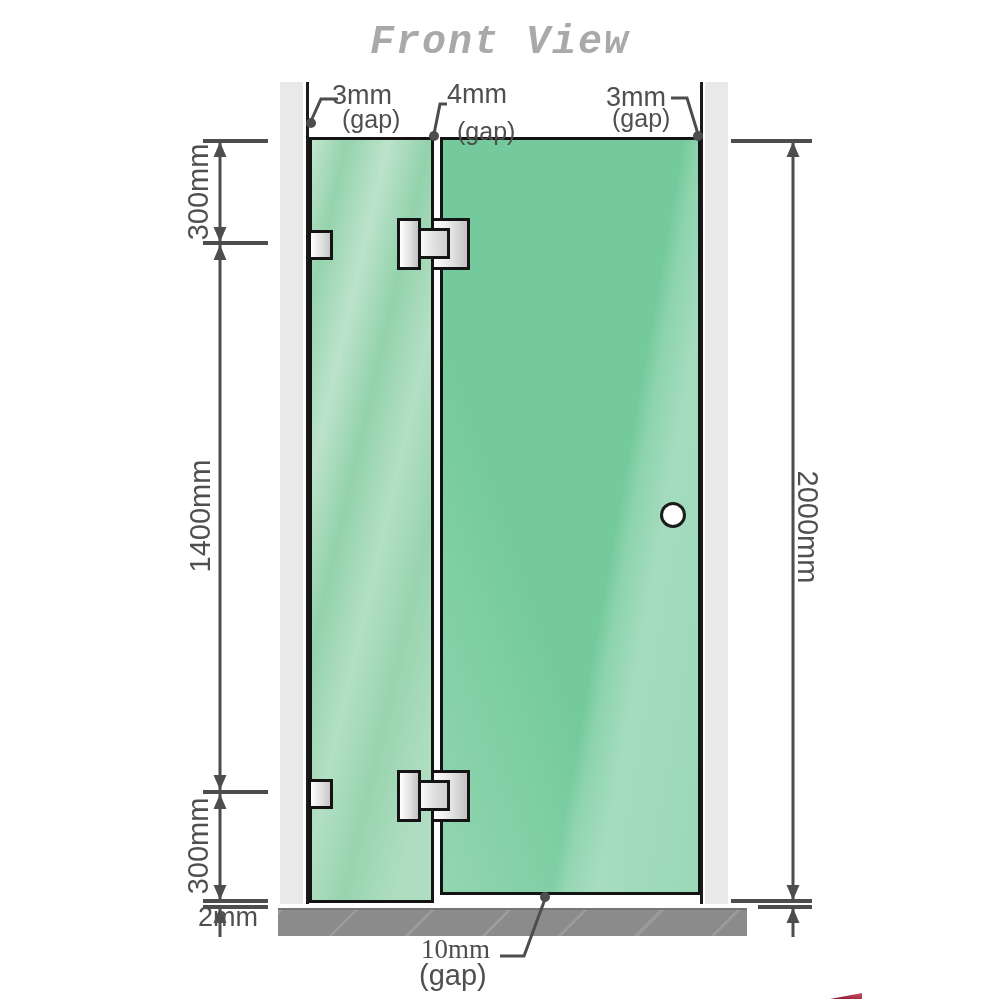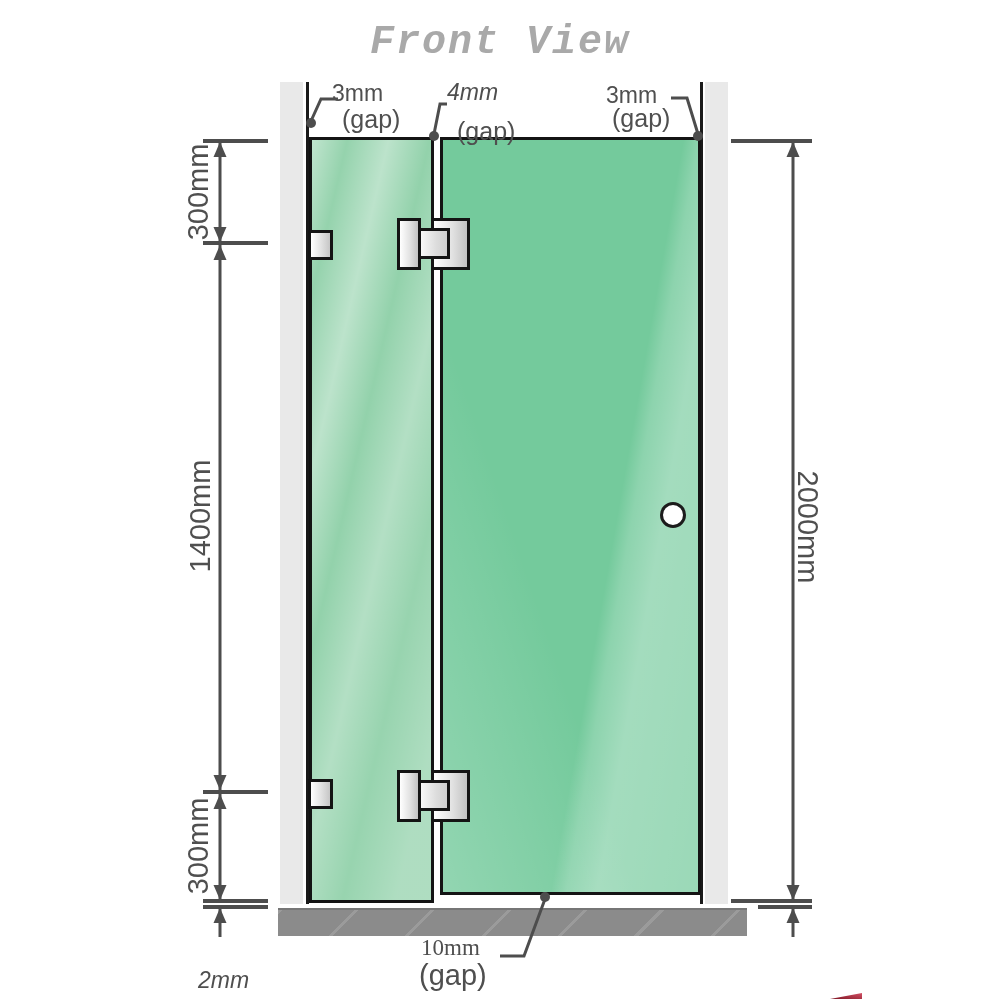--- a/index.html
+++ b/index.html
@@ -60,21 +60,21 @@
     background:linear-gradient(to right,#f8f8f8,#dcdcdc 60%,#cfcfcf);
   }
   .bracket{
     position:absolute;left:308px;width:25px;height:30px;box-sizing:border-box;
     border:3px solid #141414;
     background:linear-gradient(to right,#ffffff,#dedede 60%,#c6c6c6);
   }
   .dims{position:absolute;left:0;top:0;pointer-events:none;}
 
   .lbl{position:absolute;color:#4f4f4f;white-space:nowrap;line-height:1;}
-  .fs-big{font-size:23px;}
+  .fs-big{font-size:27px;}
   .fs-mid{font-size:29px;}
   .fs-sm{font-size:25px;}
   .rot-l{transform:translate(-50%,-50%) rotate(-90deg);}
   .rot-r{transform:translate(-50%,-50%) rotate(90deg);}
 
   .logo-sliver{
     position:absolute;left:830px;top:992px;width:32px;height:7px;
     background:linear-gradient(to top right,#7d1422,#d9556a);
     clip-path:polygon(0 100%, 100% 15%, 100% 100%);
   }
@@ -151,31 +151,31 @@
       <circle cx="311" cy="123" r="5"></circle>
       <circle cx="434" cy="136" r="5"></circle>
       <circle cx="698" cy="136" r="5"></circle>
       <circle cx="545" cy="897" r="5"></circle>
     </g>
   </svg>
 
   <div class="lbl fs-big" style="left:332px;top:82px;">3mm</div>
   <div class="lbl fs-sm" style="left:342px;top:107px;">(gap)</div>
 
-  <div class="lbl fs-big" style="left:447px;top:81px;font-style:italic;">4mm</div>
+  <div class="lbl fs-big" style="left:447px;top:81px;">4mm</div>
   <div class="lbl fs-sm" style="left:457px;top:119px;">(gap)</div>
 
   <div class="lbl fs-big" style="left:606px;top:84px;">3mm</div>
   <div class="lbl fs-sm" style="left:612px;top:106px;">(gap)</div>
 
   <div class="lbl fs-mid rot-l" style="left:198px;top:192px;">300mm</div>
   <div class="lbl fs-mid rot-l" style="left:200px;top:516px;">1400mm</div>
   <div class="lbl fs-mid rot-l" style="left:198px;top:846px;">300mm</div>
 
   <div class="lbl fs-mid rot-r" style="left:807px;top:527px;">2000mm</div>
 
-  <div class="lbl fs-big" style="left:198px;top:969px;font-style:italic;">2mm</div>
+  <div class="lbl fs-big" style="left:198px;top:904px;">2mm</div>
   <div class="lbl fs-big" style="left:421px;top:936px;font-family:Liberation Serif, serif;">10mm</div>
   <div class="lbl fs-mid" style="left:419px;top:961px;">(gap)</div>
 
   <div class="logo-sliver"></div>
 
 </div>
 
 </body></html>

